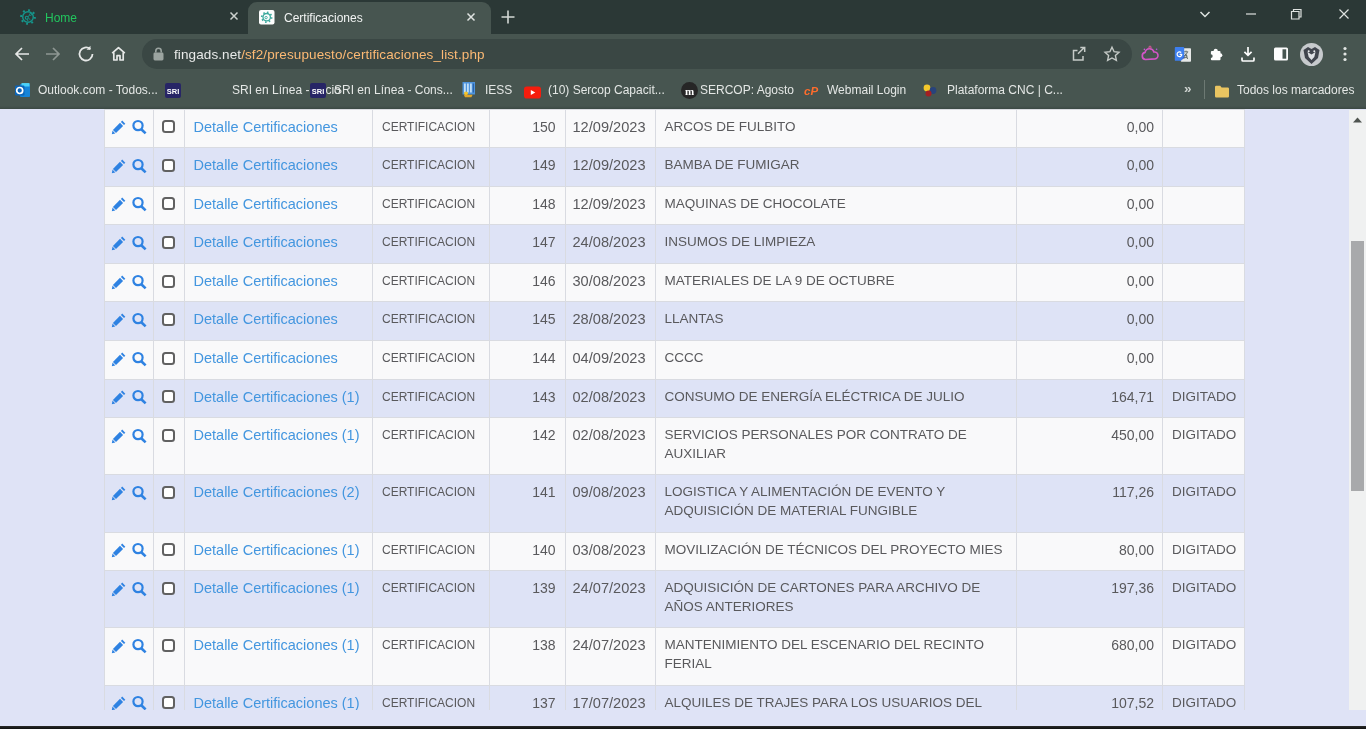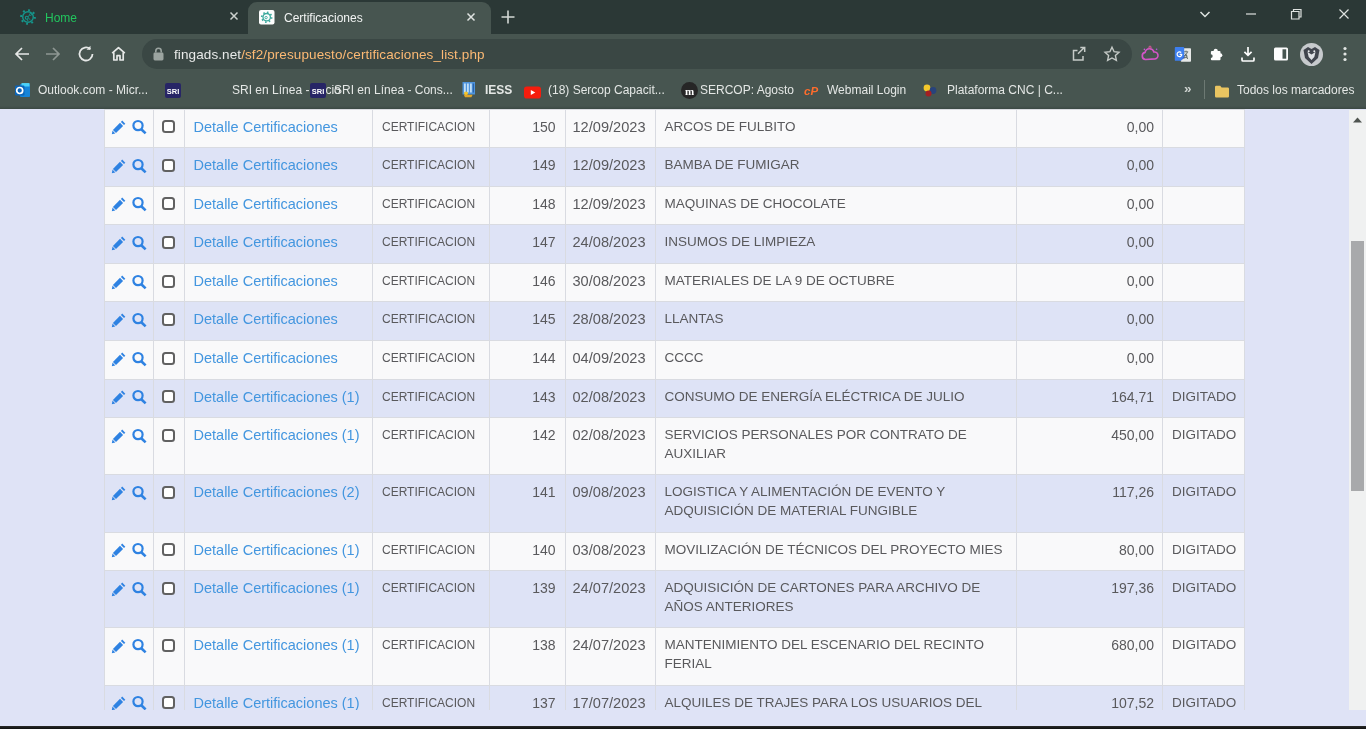--- a/index.html
+++ b/index.html
@@ -202,21 +202,21 @@
   </div>
 
   <div id="bookbar"></div>
 
   <svg class="bk" style="left:15px;top:82px" width="16" height="15" viewBox="0 0 16 15">
     <rect x="5" y="1" width="10" height="13" rx="1" fill="#1684d8"></rect>
     <rect x="6.5" y="0" width="8" height="3.5" fill="#50d9fe" opacity="0.9"></rect>
     <rect x="0" y="2.5" width="9.5" height="10" rx="1.2" fill="#0b64b8"></rect>
     <circle cx="4.7" cy="7.5" r="3" fill="none" stroke="#fff" stroke-width="1.7"></circle>
   </svg>
-  <div class="bklabel" style="left:38px;">Outlook.com - Micr...</div>
+  <div class="bklabel" style="left:38px;">Outlook.com - Todos...</div>
 
   <svg class="bk" style="left:165px;top:82px" width="16" height="15" viewBox="0 0 16 15">
     <rect width="16" height="15" rx="2" fill="#272566"></rect>
     <text x="8" y="10.5" font-family="Liberation Sans" font-size="7.5" font-weight="bold" fill="#fff" text-anchor="middle">SRI</text>
   </svg>
   <div class="bklabel" style="left:188px;margin-left:44px;">SRI en Línea - Inicio</div>
 
   <svg class="bk" style="left:310px;top:82px" width="16" height="15" viewBox="0 0 16 15">
     <rect width="16" height="15" rx="2" fill="#272566"></rect>
     <text x="8" y="10.5" font-family="Liberation Sans" font-size="7.5" font-weight="bold" fill="#fff" text-anchor="middle">SRI</text>
@@ -225,27 +225,27 @@
 
   <svg class="bk" style="left:461px;top:81px" width="16" height="16" viewBox="0 0 16 16">
     <rect x="1.5" y="0.5" width="12.5" height="12.5" fill="#4e93dc"></rect>
     <rect x="3" y="2" width="1.8" height="9" fill="#bfdef8"></rect>
     <rect x="6" y="2" width="1.8" height="9" fill="#bfdef8"></rect>
     <rect x="9" y="2" width="1.8" height="9" fill="#bfdef8"></rect>
     <rect x="11.8" y="2" width="1.2" height="9" fill="#2a62a8"></rect>
     <circle cx="5" cy="11.8" r="1.9" fill="#f4c52b"></circle>
     <path d="M2.8 13.3 h8.8 l-1.2 2.4 h-6.4 z" fill="#e0a52a"></path>
   </svg>
-  <div class="bklabel" style="left:485px;font-weight:bold;">IESS</div>
+  <div class="bklabel" style="left:485px;">IESS</div>
 
   <svg class="bk" style="left:524px;top:84px" width="17" height="12" viewBox="0 0 17 12">
     <rect width="17" height="12" rx="2.8" fill="#f61c0d"></rect>
     <path d="M6.8 3.4 L11.3 6 L6.8 8.6 Z" fill="#fff"></path>
   </svg>
-  <div class="bklabel" style="left:548px;">(18) Sercop Capacit...</div>
+  <div class="bklabel" style="left:548px;">(10) Sercop Capacit...</div>
 
   <svg class="bk" style="left:681px;top:81.5px" width="17" height="17" viewBox="0 0 17 17">
     <circle cx="8.5" cy="8.5" r="8.5" fill="#262626"></circle>
     <text x="8.5" y="12.5" font-family="Liberation Serif" font-size="11" font-weight="bold" fill="#fff" text-anchor="middle">m</text>
   </svg>
   <div class="bklabel" style="left:700px;">SERCOP: Agosto</div>
 
   <svg class="bk" style="left:804px;top:82px" width="16" height="15" viewBox="0 0 16 15">
     <text x="0" y="11.5" font-family="Liberation Sans" font-size="11.5" font-weight="bold" font-style="italic" fill="#ff6c2c">cP</text>
   </svg>

